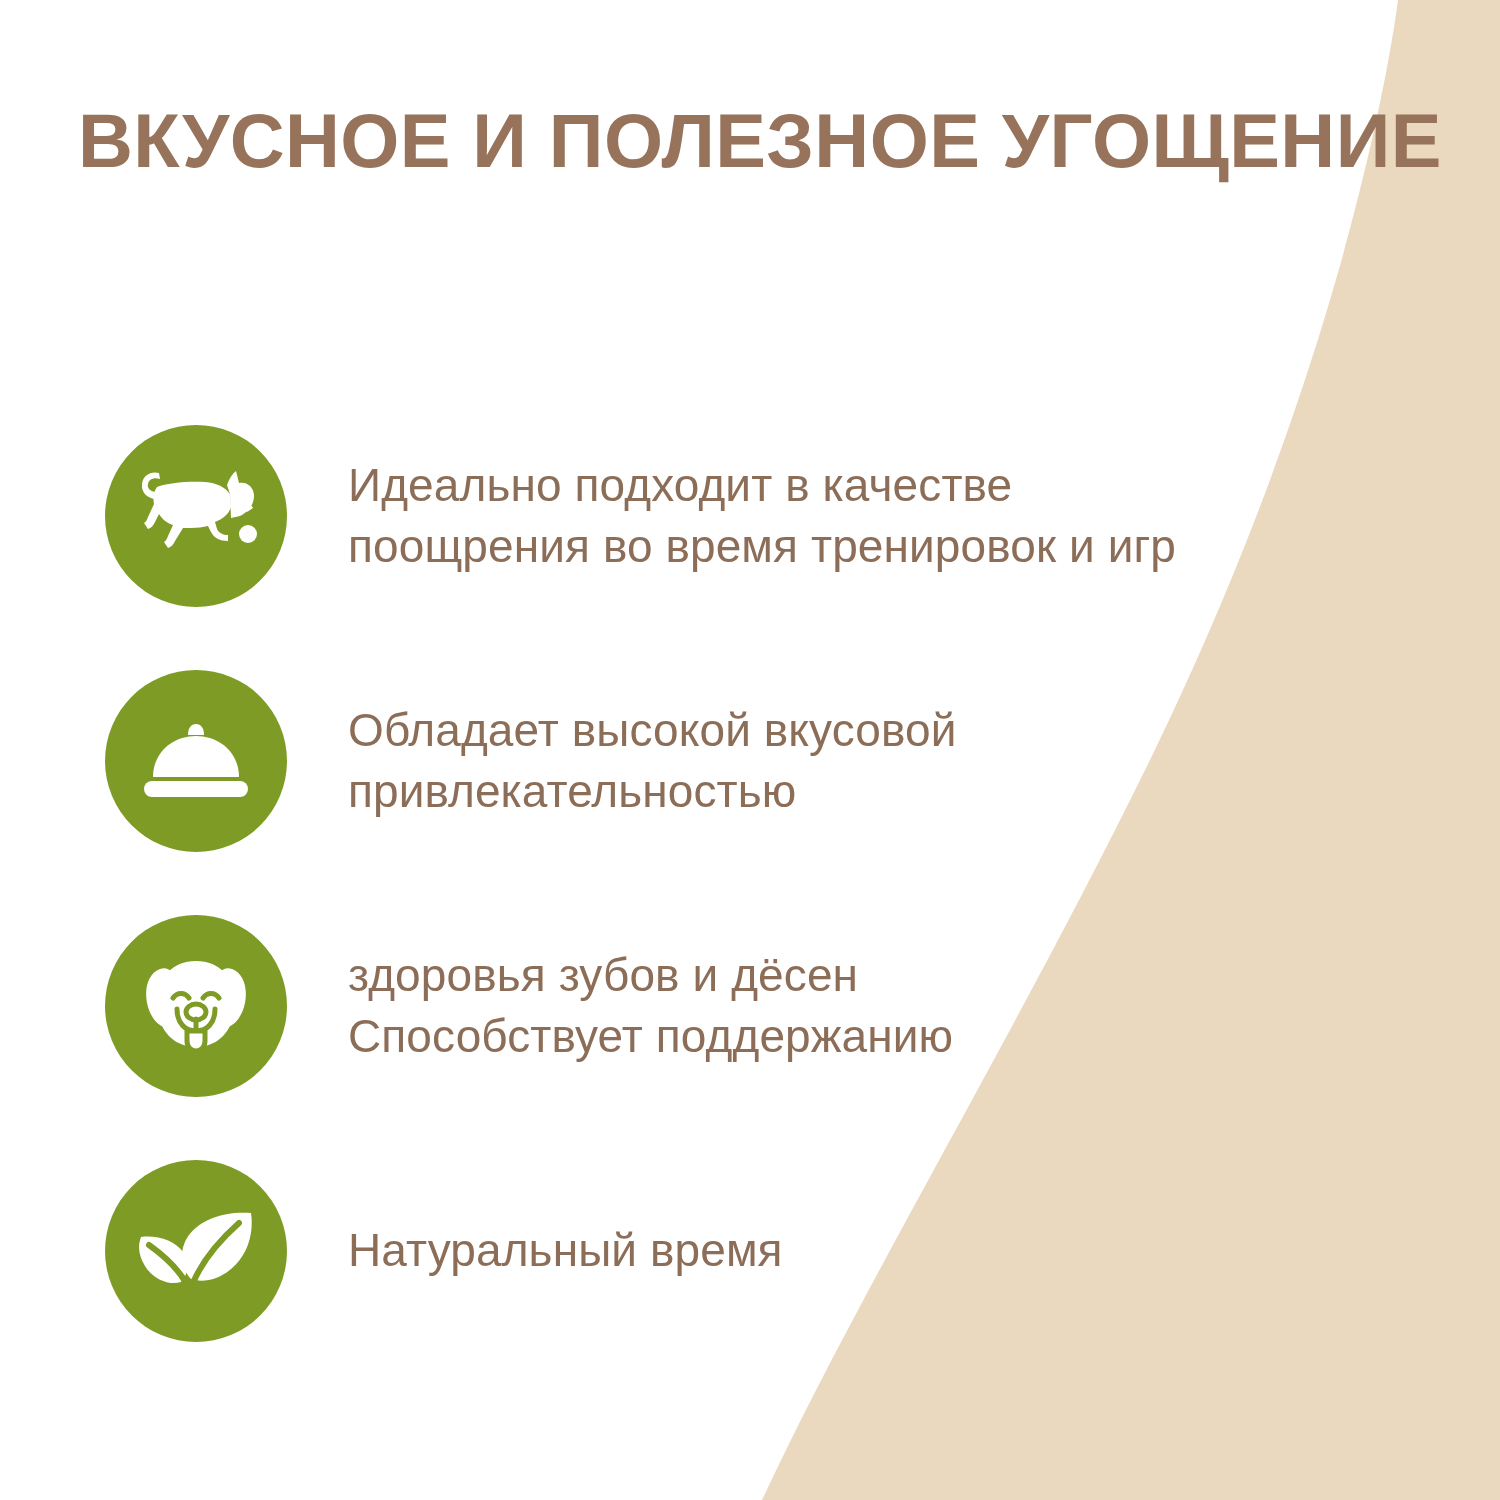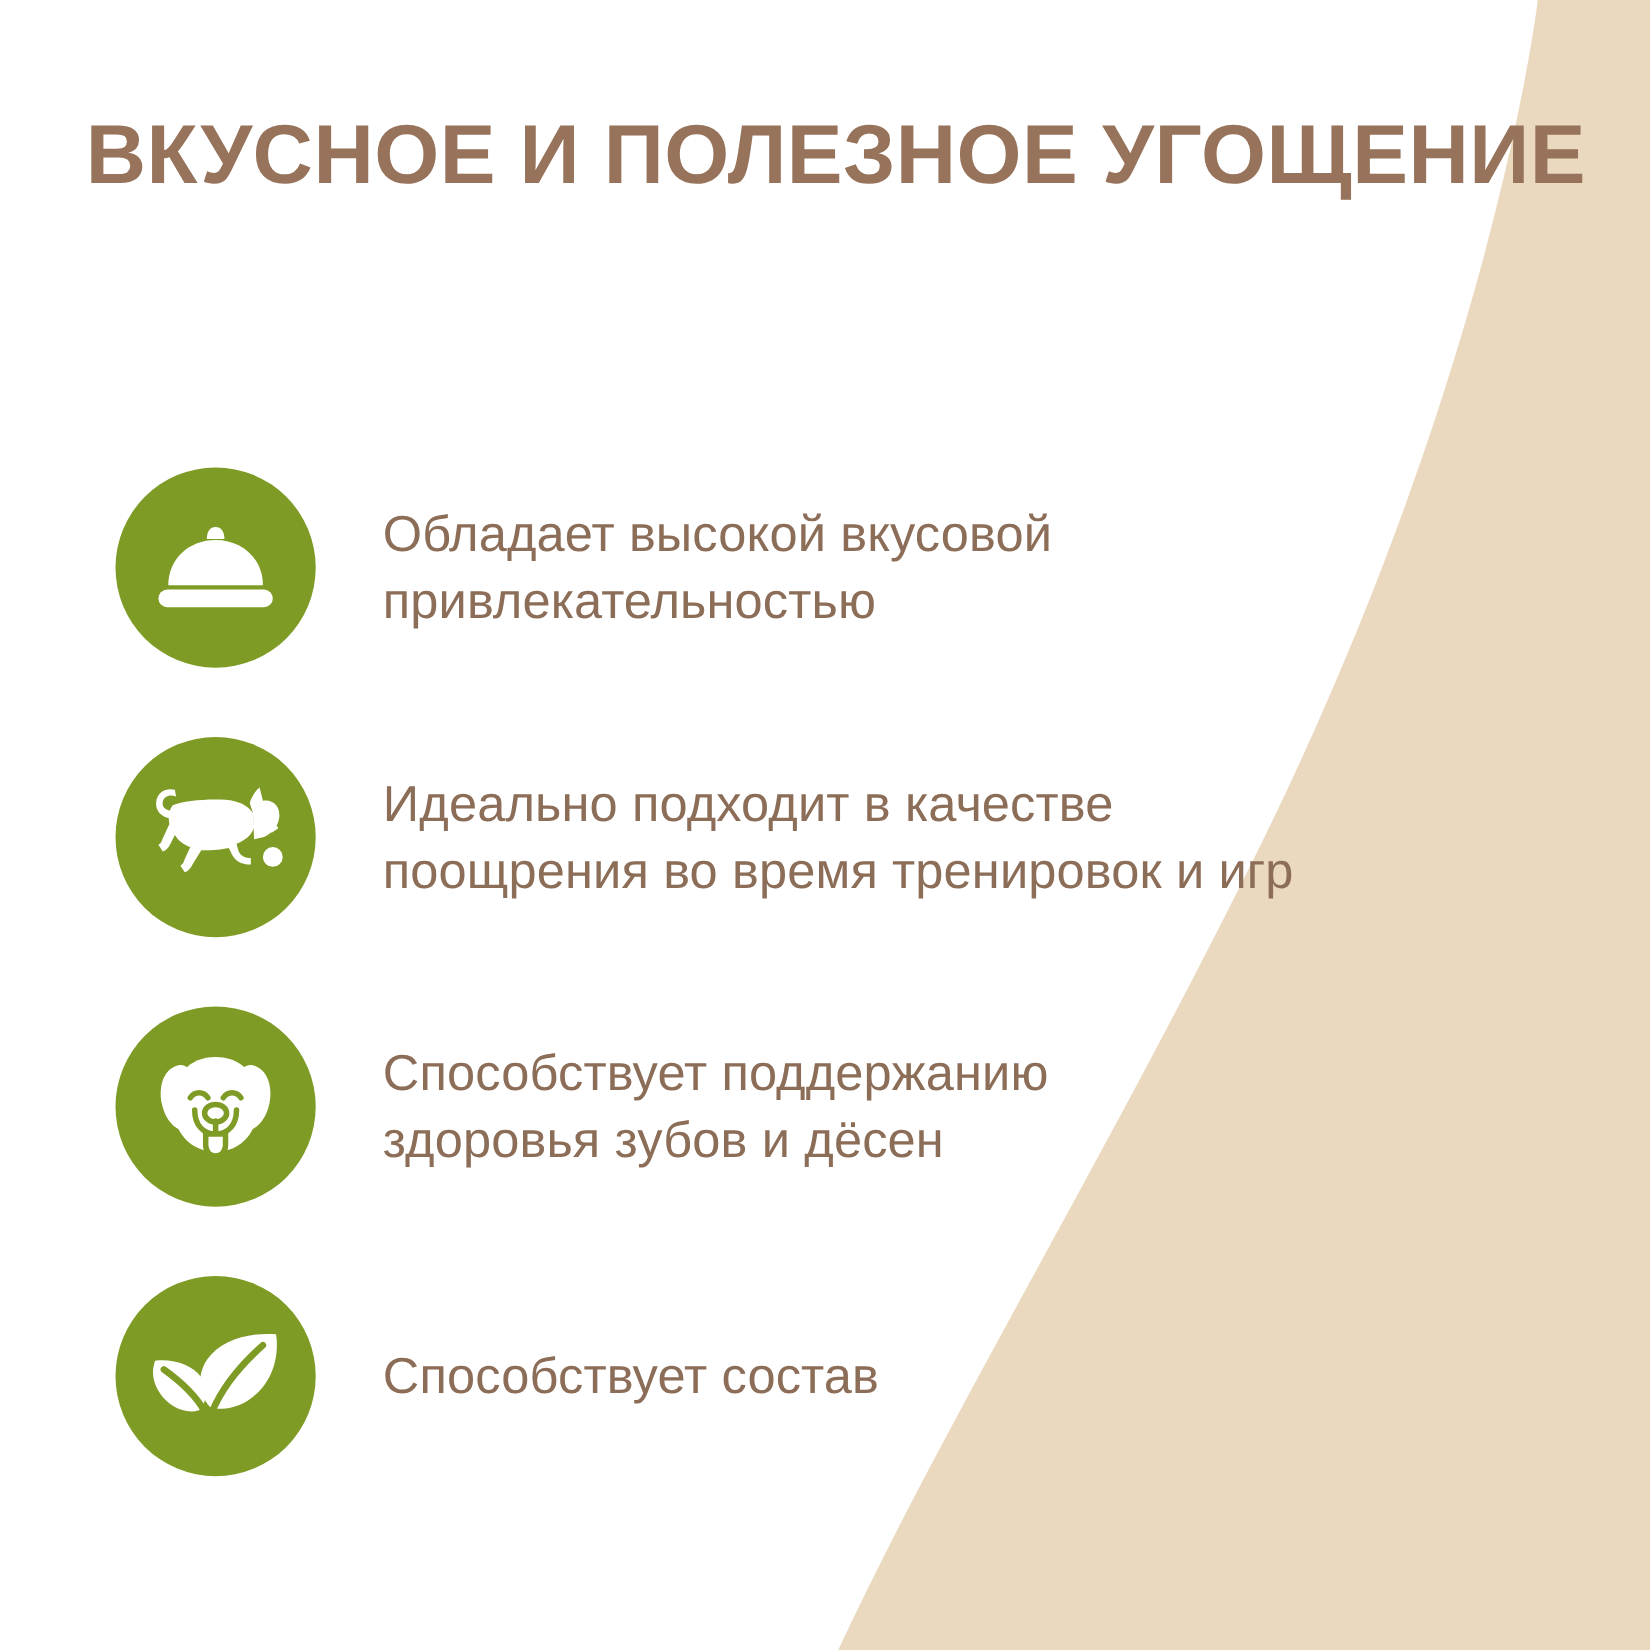--- a/index.html
+++ b/index.html
@@ -101,39 +101,20 @@
 
   <svg id="bg-curve" viewBox="0 0 1500 1500" preserveAspectRatio="none" aria-hidden="true">
     <path d="M1500,0 L1398,0 C1398,0 1360,330 1150,760 C1010,1045 860,1290 762,1500 L1500,1500 Z" fill="#ead9bf"></path>
   </svg>
 
   <div id="title-block">
     <div class="title-line">ВКУСНОЕ И ПОЛЕЗНОЕ УГОЩЕНИЕ</div>
   </div>
 
   <div id="benefits">
-
-    <div class="benefit-row">
-      <div class="benefit-icon">
-        <svg width="120" height="100" viewBox="0 0 120 100" aria-hidden="true">
-          <g fill="#ffffff">
-
-            <path d="M52,24 C52,17 55,13 60,13 C65,13 68,17 68,24 Z"></path>
-
-            <path d="M17,66 C17,42 36,25 60,25 C84,25 103,42 103,66 Z"></path>
-
-            <rect x="8" y="70" width="104" height="16" rx="8"></rect>
-          </g>
-        </svg>
-      </div>
-      <div class="benefit-text">
-        <span class="tline">Обладает высокой вкусовой</span>
-        <span class="tline">привлекательностью</span>
-      </div>
-    </div>
 
     <div class="benefit-row">
       <div class="benefit-icon">
         <svg width="130" height="110" viewBox="0 0 130 110" aria-hidden="true">
           <g fill="#ffffff">
 
             <path d="M28,12 C20,10 12,14 11,23 C10,31 16,37 24,38 L24,31
                      C19,30 16,27 17,23 C18,18 23,16 29,18 Z"></path>
 
             <path d="M26,26
@@ -171,20 +152,39 @@
         </svg>
       </div>
       <div class="benefit-text">
         <span class="tline">Идеально подходит в качестве</span>
         <span class="tline">поощрения во время тренировок и игр</span>
       </div>
     </div>
 
     <div class="benefit-row">
       <div class="benefit-icon">
+        <svg width="120" height="100" viewBox="0 0 120 100" aria-hidden="true">
+          <g fill="#ffffff">
+
+            <path d="M52,24 C52,17 55,13 60,13 C65,13 68,17 68,24 Z"></path>
+
+            <path d="M17,66 C17,42 36,25 60,25 C84,25 103,42 103,66 Z"></path>
+
+            <rect x="8" y="70" width="104" height="16" rx="8"></rect>
+          </g>
+        </svg>
+      </div>
+      <div class="benefit-text">
+        <span class="tline">Обладает высокой вкусовой</span>
+        <span class="tline">привлекательностью</span>
+      </div>
+    </div>
+
+    <div class="benefit-row">
+      <div class="benefit-icon">
         <svg width="124" height="114" viewBox="0 0 124 114" aria-hidden="true">
           <g fill="#ffffff">
 
             <path d="M26,20 C15,24 10,38 13,54 C16,68 24,78 34,79
                      C38,79 40,76 40,70 L40,30 C40,23 34,17 26,20 Z"></path>
 
             <path d="M98,20 C109,24 114,38 111,54 C108,68 100,78 90,79
                      C86,79 84,76 84,70 L84,30 C84,23 90,17 98,20 Z"></path>
 
             <path d="M62,12 C86,12 101,29 101,54 C101,80 85,98 62,98
@@ -201,22 +201,22 @@
             <path d="M62,70 L62,82"></path>
           </g>
 
           <ellipse cx="62" cy="63" rx="10" ry="8" fill="none" stroke="#7e9c25" stroke-width="5"></ellipse>
 
           <path d="M53,82 L71,82 L71,92 C71,98 67,102 62,102
                    C57,102 53,98 53,92 Z" fill="#ffffff" stroke="#7e9c25" stroke-width="5" stroke-linejoin="round"></path>
         </svg>
       </div>
       <div class="benefit-text">
+        <span class="tline">здоровья зубов и дёсен</span>
         <span class="tline">Способствует поддержанию</span>
-        <span class="tline">здоровья зубов и дёсен</span>
       </div>
     </div>
 
     <div class="benefit-row">
       <div class="benefit-icon">
         <svg width="126" height="96" viewBox="0 0 126 96" aria-hidden="true">
           <g fill="#ffffff">
 
             <path d="M118,10 C92,8 68,16 56,32 C45,47 48,66 58,76
                      C75,82 98,72 110,52 C118,39 120,23 118,10 Z"></path>
@@ -225,19 +225,19 @@
                      C36,83 20,76 12,63 C5,52 5,42 8,34 Z"></path>
           </g>
 
           <g fill="none" stroke="#7e9c25" stroke-width="6" stroke-linecap="round">
             <path d="M106,20 C88,36 70,56 60,80"></path>
             <path d="M16,42 C30,52 44,64 53,80"></path>
           </g>
         </svg>
       </div>
       <div class="benefit-text">
-        <span class="tline">Способствует состав</span>
+        <span class="tline">Натуральный время</span>
       </div>
     </div>
 
   </div>
 
 </div>
 
 </body></html>

